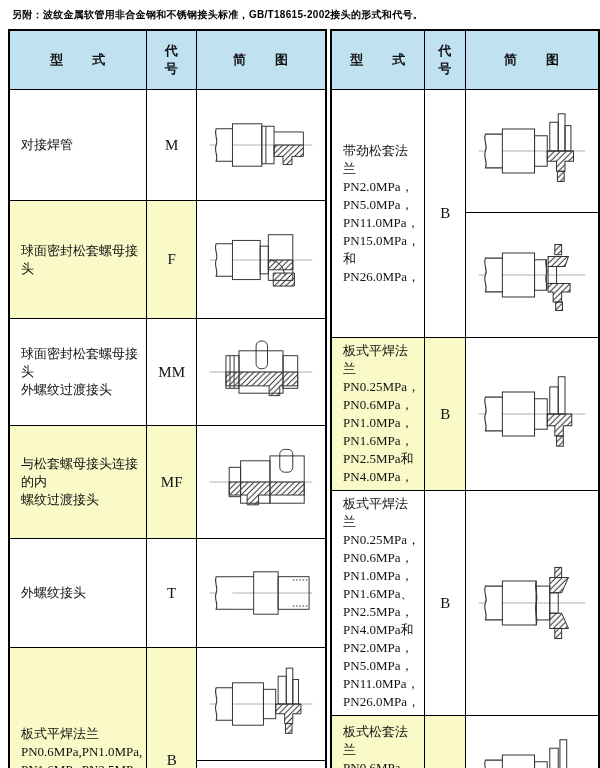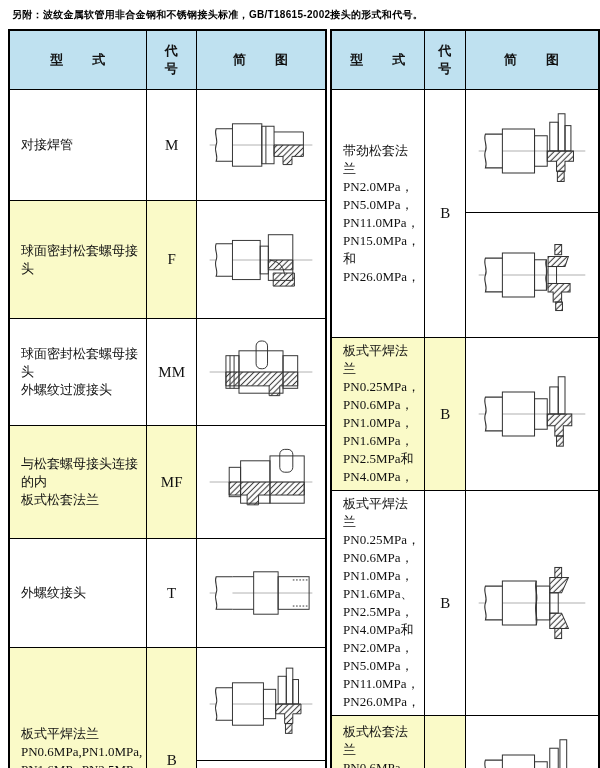--- a/index.html
+++ b/index.html
@@ -104,21 +104,21 @@
           <rect x="38" y="20" width="54" height="52" fill="#fff"></rect>
           <rect x="59" y="8" width="14" height="34" rx="6" fill="#fff"></rect>
           <rect x="92" y="26" width="18" height="40" fill="#fff"></rect>
           <path class="hz" d="M22 46 H110 V63 H88 V75 H75 V63 H22 Z"></path>
         </svg>
       </td>
     </tr>
 
     <tr class="hl" style="height:104px">
       <td class="type">与松套螺母接头连接的内
-板式松套法兰</td>
+螺纹过渡接头</td>
       <td class="code">MF</td>
       <td class="diag">
         <svg class="dg" width="106" height="90" viewBox="0 0 130 92">
           <use href="#gcl"></use>
           <rect x="26" y="28" width="14" height="36" fill="#fff"></rect>
           <rect x="40" y="20" width="36" height="52" fill="#fff"></rect>
           <rect x="76" y="14" width="42" height="58" fill="#fff"></rect>
           <rect x="88" y="6" width="16" height="28" rx="6" fill="#fff"></rect>
           <path class="hz" d="M26 46 H118 V62 H62 V74 H48 V62 H26 Z"></path>
         </svg>

